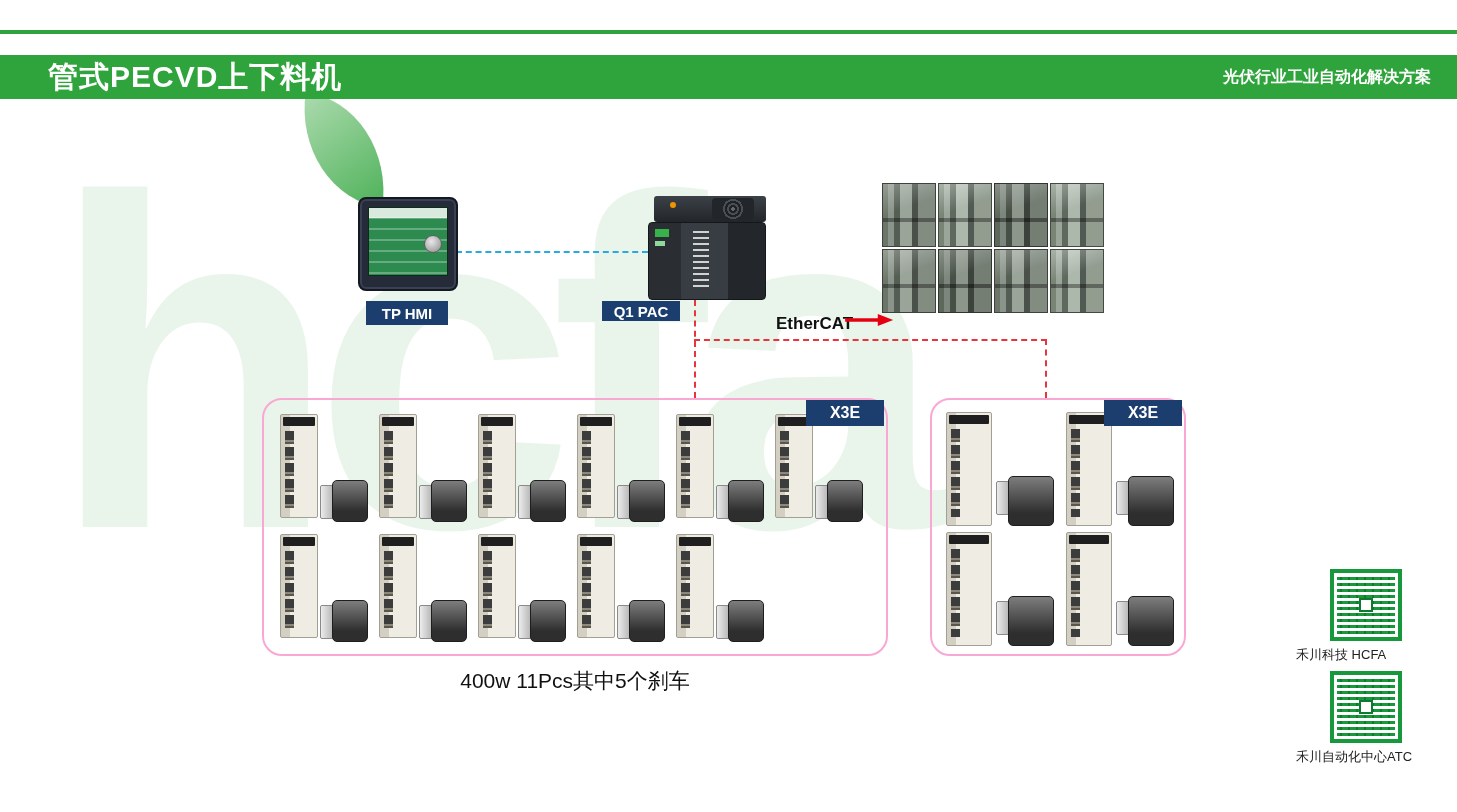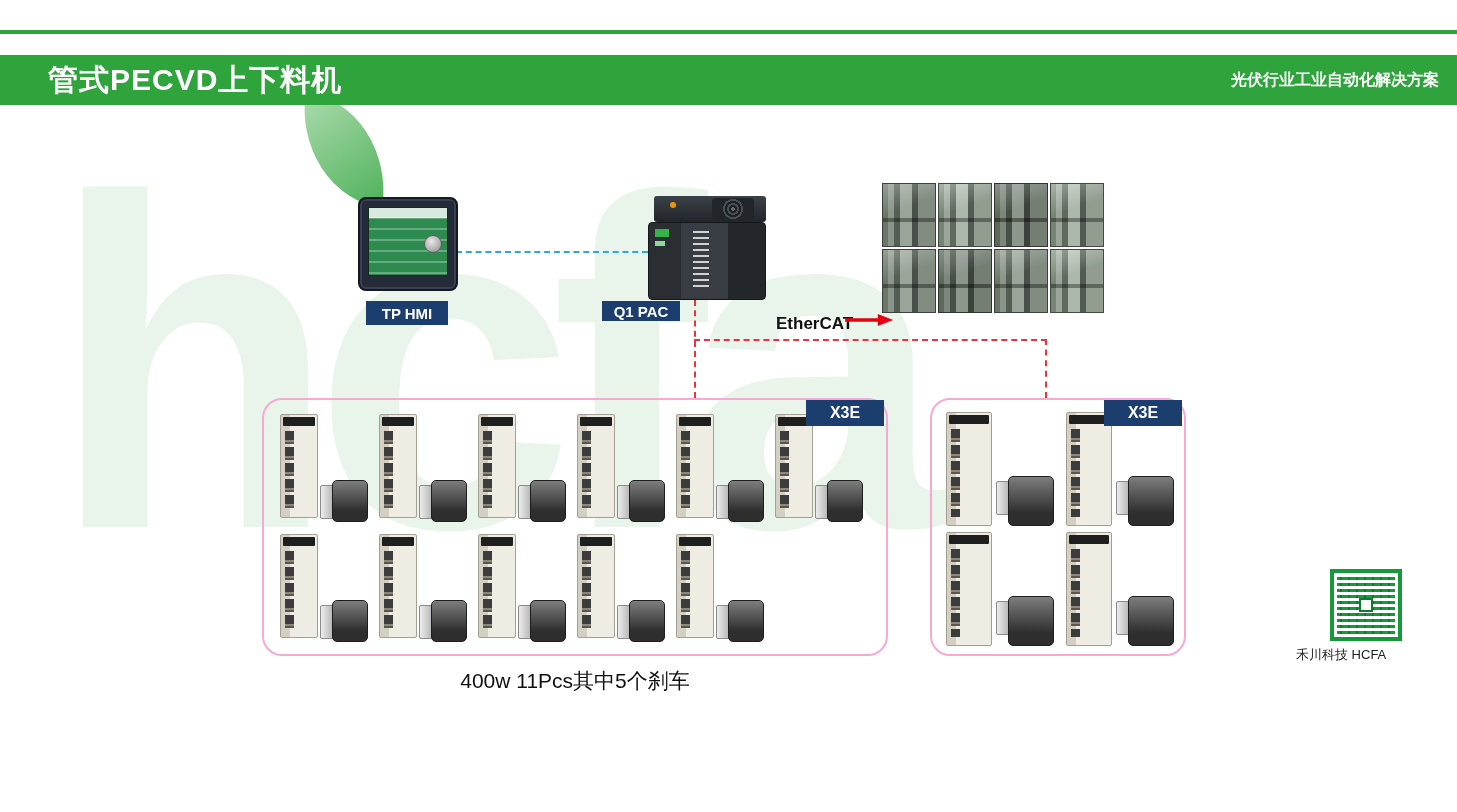--- a/index.html
+++ b/index.html
@@ -7,22 +7,22 @@
          font-family:"Liberation Sans","DejaVu Sans",sans-serif;color:#111;}
   
   .watermark{position:absolute;left:50px;top:130px;font-size:470px;line-height:1;
              font-weight:bold;letter-spacing:-24px;
              color:rgba(120,195,125,0.16);z-index:0;user-select:none;}
   .leaf{position:absolute;left:298px;top:98px;width:92px;height:104px;z-index:0;
         background:linear-gradient(135deg,#9ed4a0,#2fa43c);border-radius:0 100% 0 100%;
         transform:rotate(8deg);opacity:.85;}
   
   .top-line{position:absolute;left:0;top:30px;width:100%;height:4px;background:var(--brand-green,#2fa43c);z-index:2;}
-  .header-band{position:absolute;left:0;top:55px;width:100%;height:50px;background:var(--brand-green,#2fa43c);
-               z-index:2;display:flex;align-items:center;justify-content:space-between;box-sizing:border-box;padding:0 18px 0 48px;}
+  .header-band{position:absolute;left:0;top:55px;width:100%;height:44px;background:var(--brand-green,#2fa43c);
+               z-index:2;display:flex;align-items:center;justify-content:space-between;box-sizing:border-box;padding:0 26px 0 48px;}
   .header-title{font-size:30px;font-weight:bold;color:#fff;letter-spacing:1px;}
   .header-subtitle{font-size:16px;font-weight:700;color:#fff;}
   
   .line{position:absolute;z-index:1;}
   .line-blue{left:456px;top:251px;width:192px;border-top:2px dashed var(--hmi-link-blue,#2aa9e0);}
   .line-red-v1{left:694px;top:300px;height:98px;border-left:2px dashed var(--bus-red,#e8343c);}
   .line-red-h{left:694px;top:339px;width:353px;border-top:2px dashed var(--bus-red,#e8343c);}
   .line-red-v2{left:1045px;top:339px;height:59px;border-left:2px dashed var(--bus-red,#e8343c);}
   
   .hmi{position:absolute;left:358px;top:197px;width:96px;height:90px;z-index:2;
@@ -239,14 +239,20 @@
       </div>
       </div>
   </div>
 
   <div class="qr-block qr-1">
     <div class="qr">
       <div class="qr-pattern"></div>
     </div>
     <div class="qr-label">禾川科技 HCFA</div>
   </div>
+  <div class="qr-block qr-2">
+    <div class="qr">
+      <div class="qr-pattern"></div>
+    </div>
+    <div class="qr-label">禾川自动化中心ATC</div>
+  </div>
 
 </div>
 
 </body></html>

